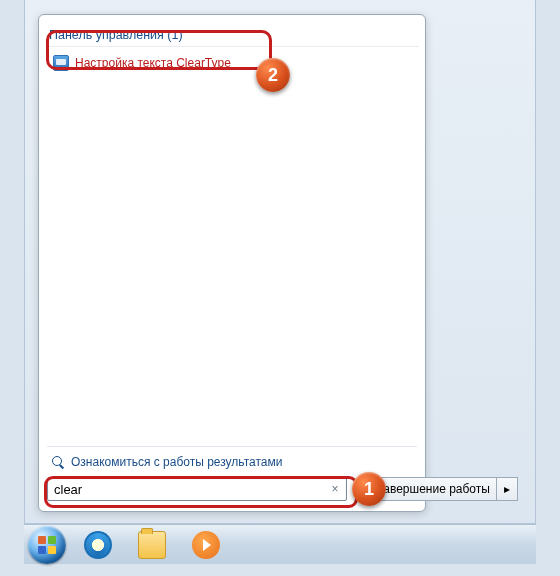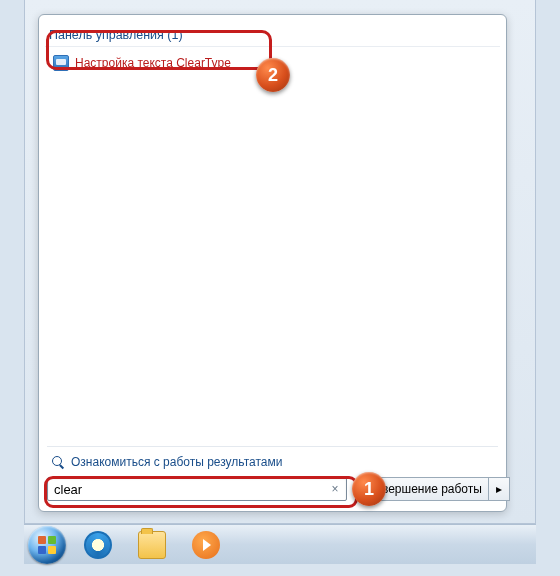--- a/index.html
+++ b/index.html
@@ -15,21 +15,21 @@
     position: absolute;
     left: 24px; top: 0;
     width: 512px; height: 524px;
     background: linear-gradient(to bottom, #e8eff6, #dce6f0);
     border: 1px solid #b5c4d6;
     border-top: none;
   }
   .start-menu {
     position: absolute;
     left: 38px; top: 14px;
-    width: 469px; height: 498px;
+    width: 388px; height: 498px;
     background: #fff;
     border: 1px solid #9aaab8;
     border-radius: 6px;
     box-shadow: 0 2px 8px rgba(0,0,0,.18);
     display: flex;
     flex-direction: column;
   }
   .results {
     flex: 1;
     padding: 10px 6px 0 6px;
@@ -111,21 +111,21 @@
   .mag {
     width:14px;height:14px;position:relative;
   }
   .mag::before{
     content:"";position:absolute;left:1px;top:1px;width:8px;height:8px;border:1.5px solid #1a4e8a;border-radius:50%;
   }
   .mag::after{
     content:"";position:absolute;left:9px;top:9px;width:5px;height:1.5px;background:#1a4e8a;transform:rotate(45deg);transform-origin:left;
   }
   .search-row {
-    display:flex; align-items:center; gap:14px;
+    display:flex; align-items:center; gap:22px;
   }
   .search-box {
     flex: 0 0 300px;
     height: 24px;
     background:#fff;
     border:1px solid #7a8a9a;
     border-radius:2px;
     display:flex; align-items:center;
     padding:0 4px 0 6px;
     box-shadow: inset 0 1px 2px rgba(0,0,0,.1);

